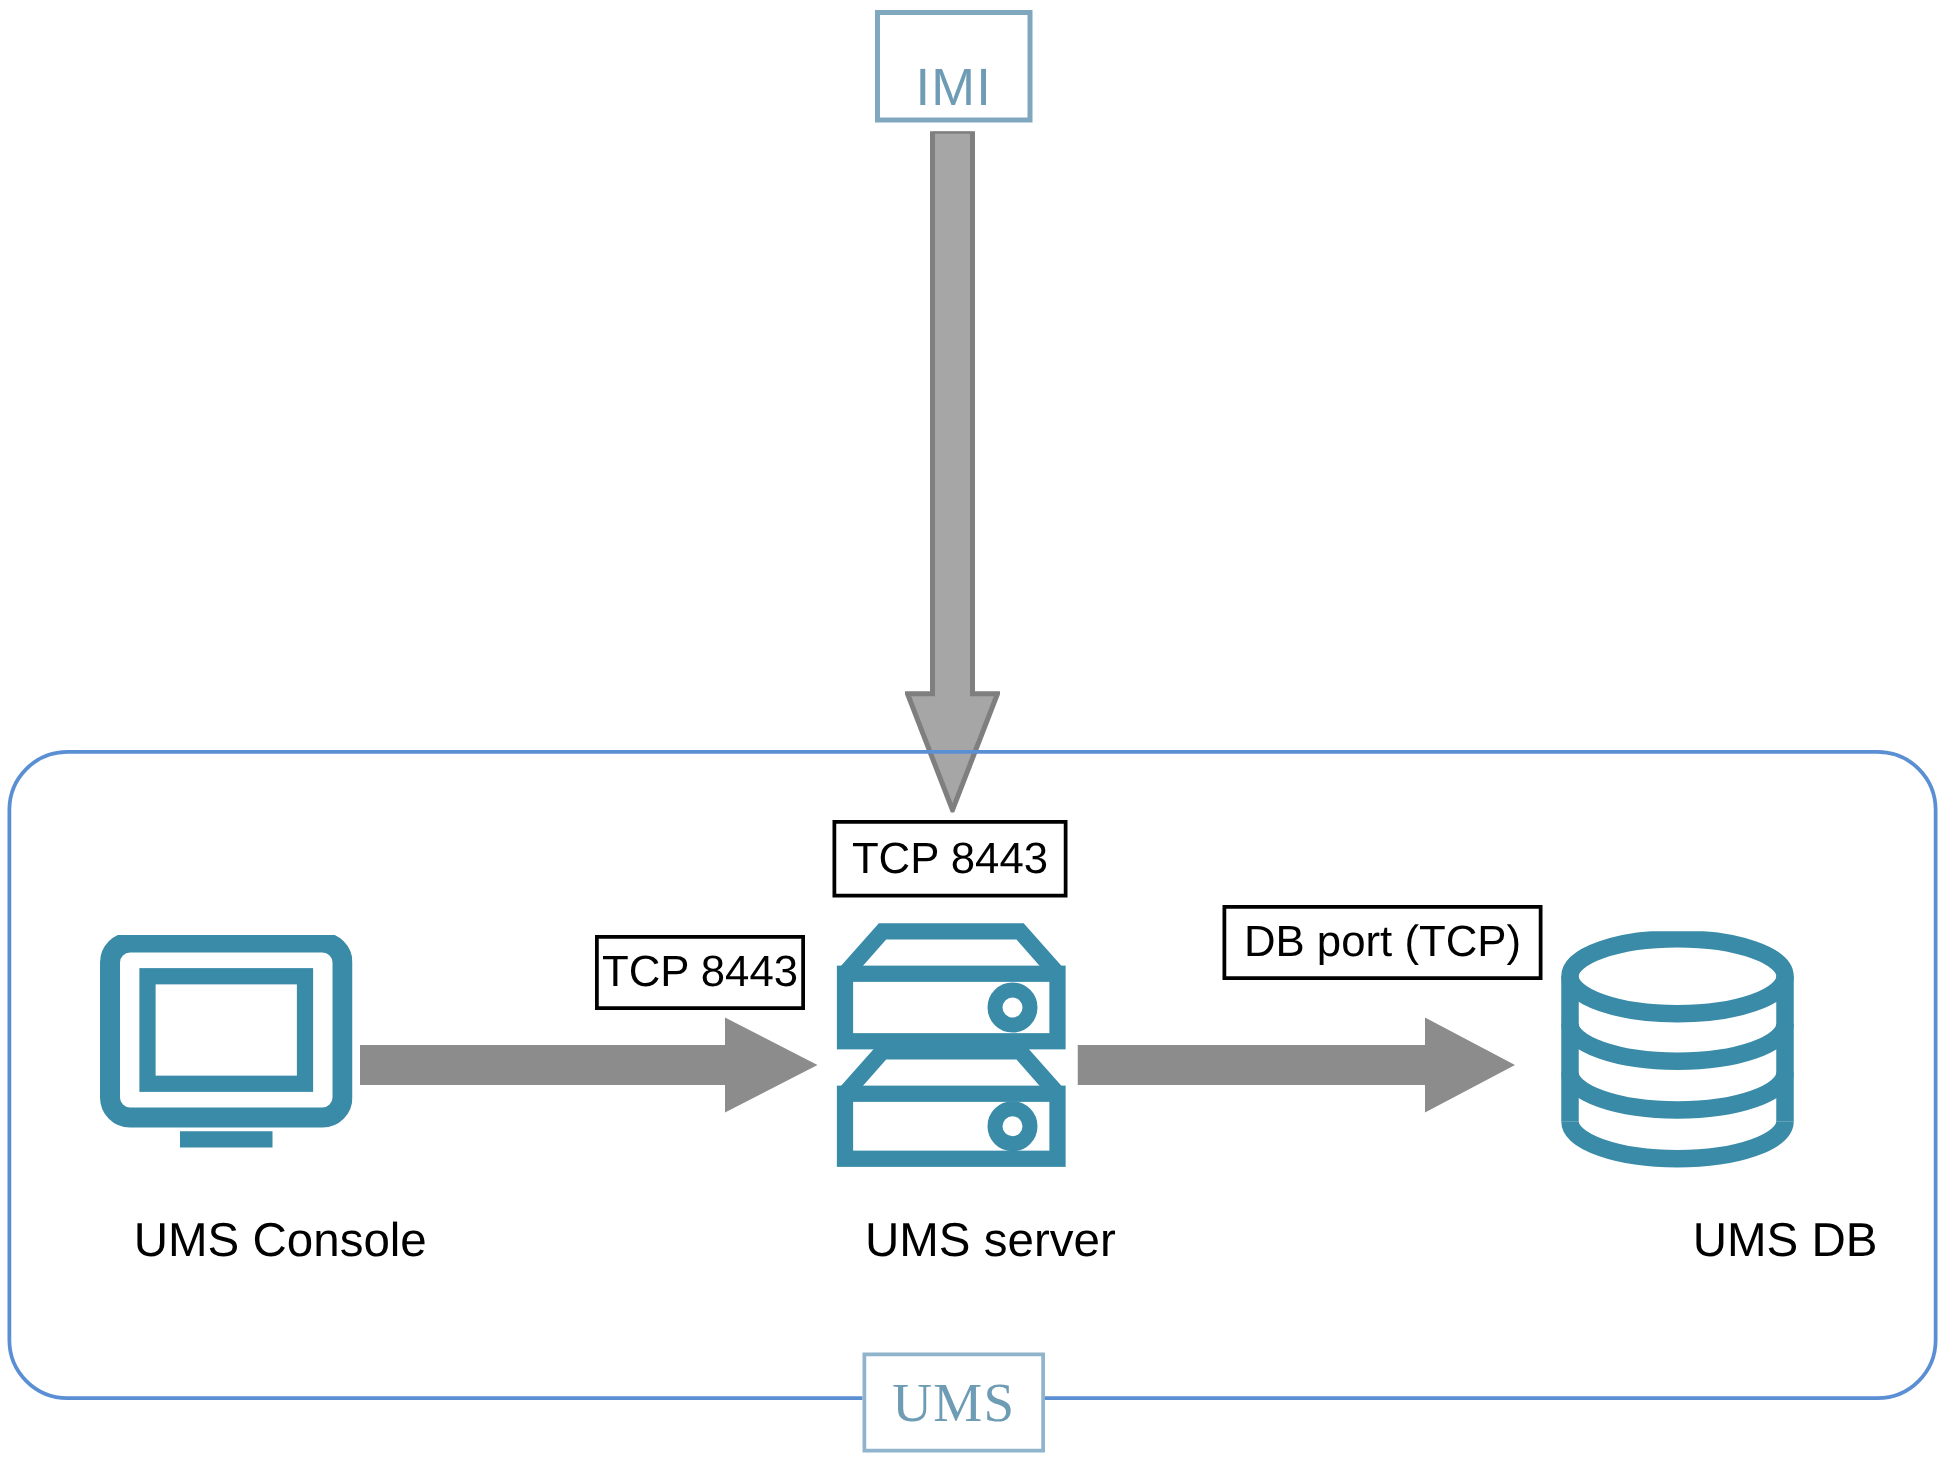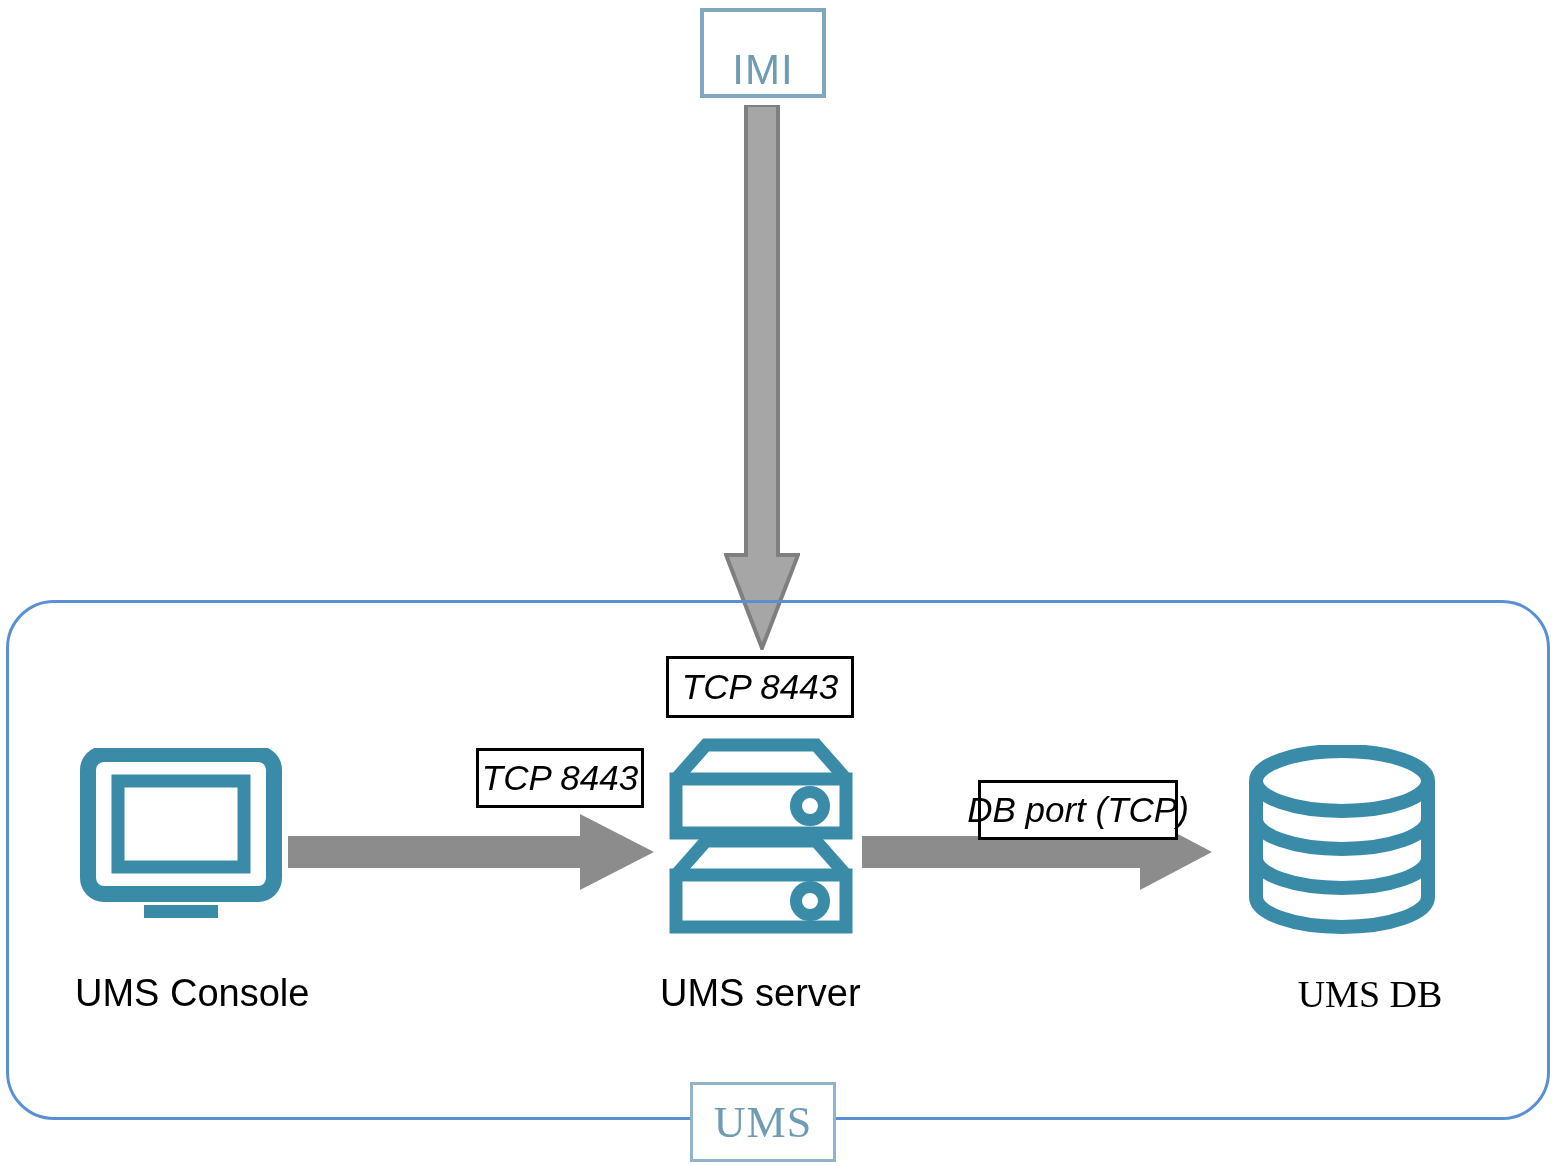--- a/index.html
+++ b/index.html
@@ -92,44 +92,44 @@
     border: 3px solid #000000;
     background: #ffffff;
     box-sizing: border-box;
     display: flex;
     align-items: center;
     justify-content: center;
     color: #000000;
     font-size: 35px;
     padding: 0 10px;
     white-space: nowrap;
-    font-style: italic;
   }
   .port-label.top-port      { left: 666px; top: 656px; width: 188px; height: 62px; }
   .port-label.console-port  { left: 476px; top: 748px; width: 168px; height: 60px; }
-  .port-label.db-port       { left: 978px; top: 780px; width: 200px; height: 60px; }
+  .port-label.db-port       { left: 978px; top: 724px; width: 256px; height: 60px; }
 
   
   .node-icon { position: absolute; }
   .node-icon.console { left: 80px;   top: 748px; width: 202px; height: 178px; }
   .node-icon.server  { left: 662px;  top: 735px; width: 198px; height: 200px; }
   .node-icon.db      { left: 1244px; top: 745px; width: 196px; height: 190px; }
 
   
   .node-caption {
     position: absolute;
     top: 972px;
     color: #000000;
     font-size: 38px;
     white-space: nowrap;
     text-align: center;
+    margin-left: 32px;
   }
   .node-caption.console { left: 75px;   width: 225px; text-align: left; }
   .node-caption.server  { left: 660px;  width: 200px; text-align: left; }
-  .node-caption.db      { left: 1270px; width: 200px; text-align: center; font-family: Liberation Serif, serif; }
+  .node-caption.db      { left: 1270px; width: 200px; text-align: right; }
 </style>
 </head>
 <body>
 
 <div id="canvas">
 
   <div class="imi-box">
     <span>IMI</span>
   </div>
 

